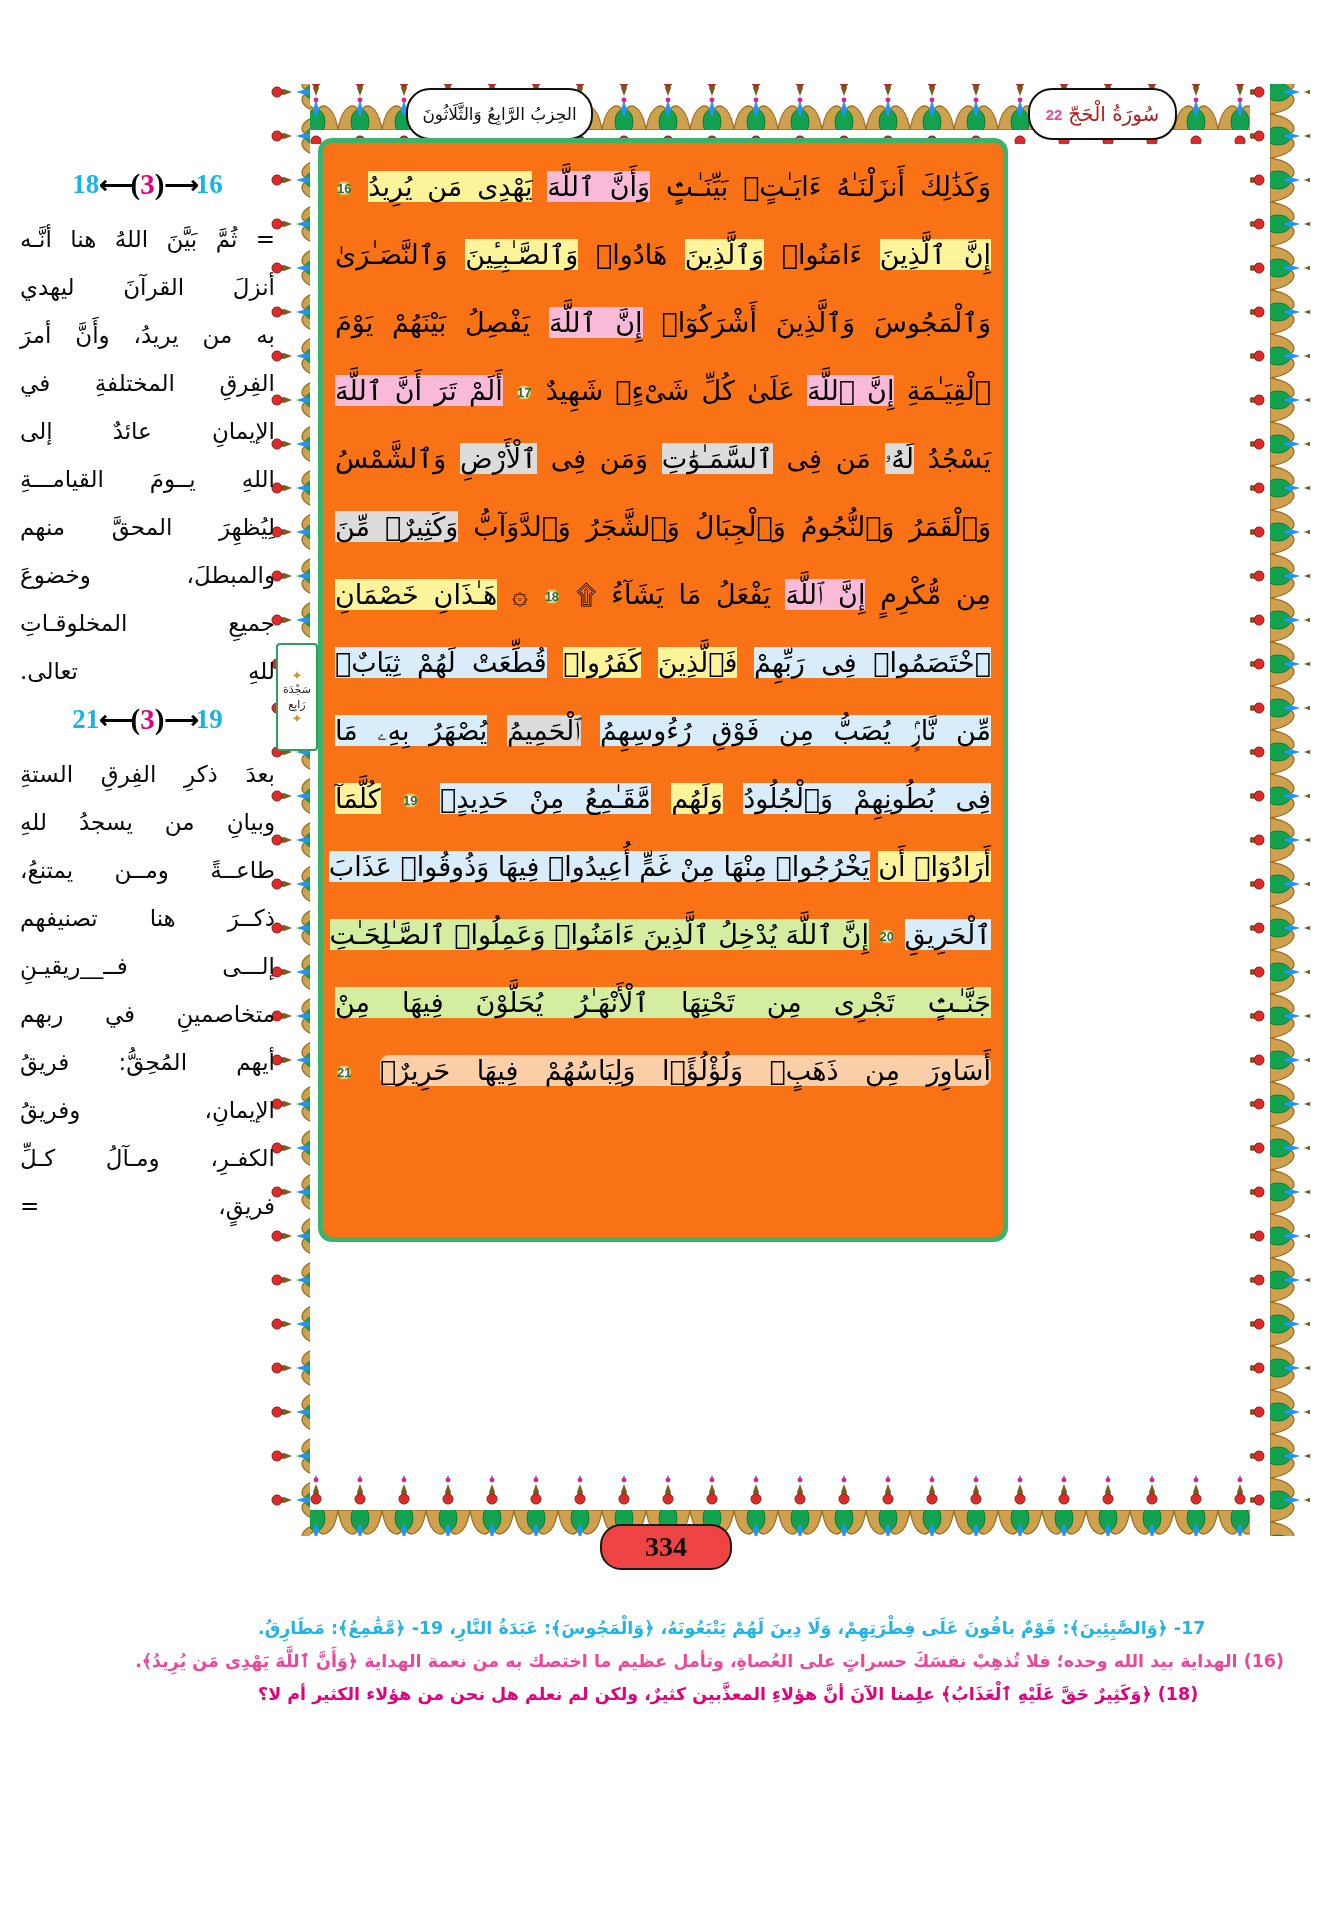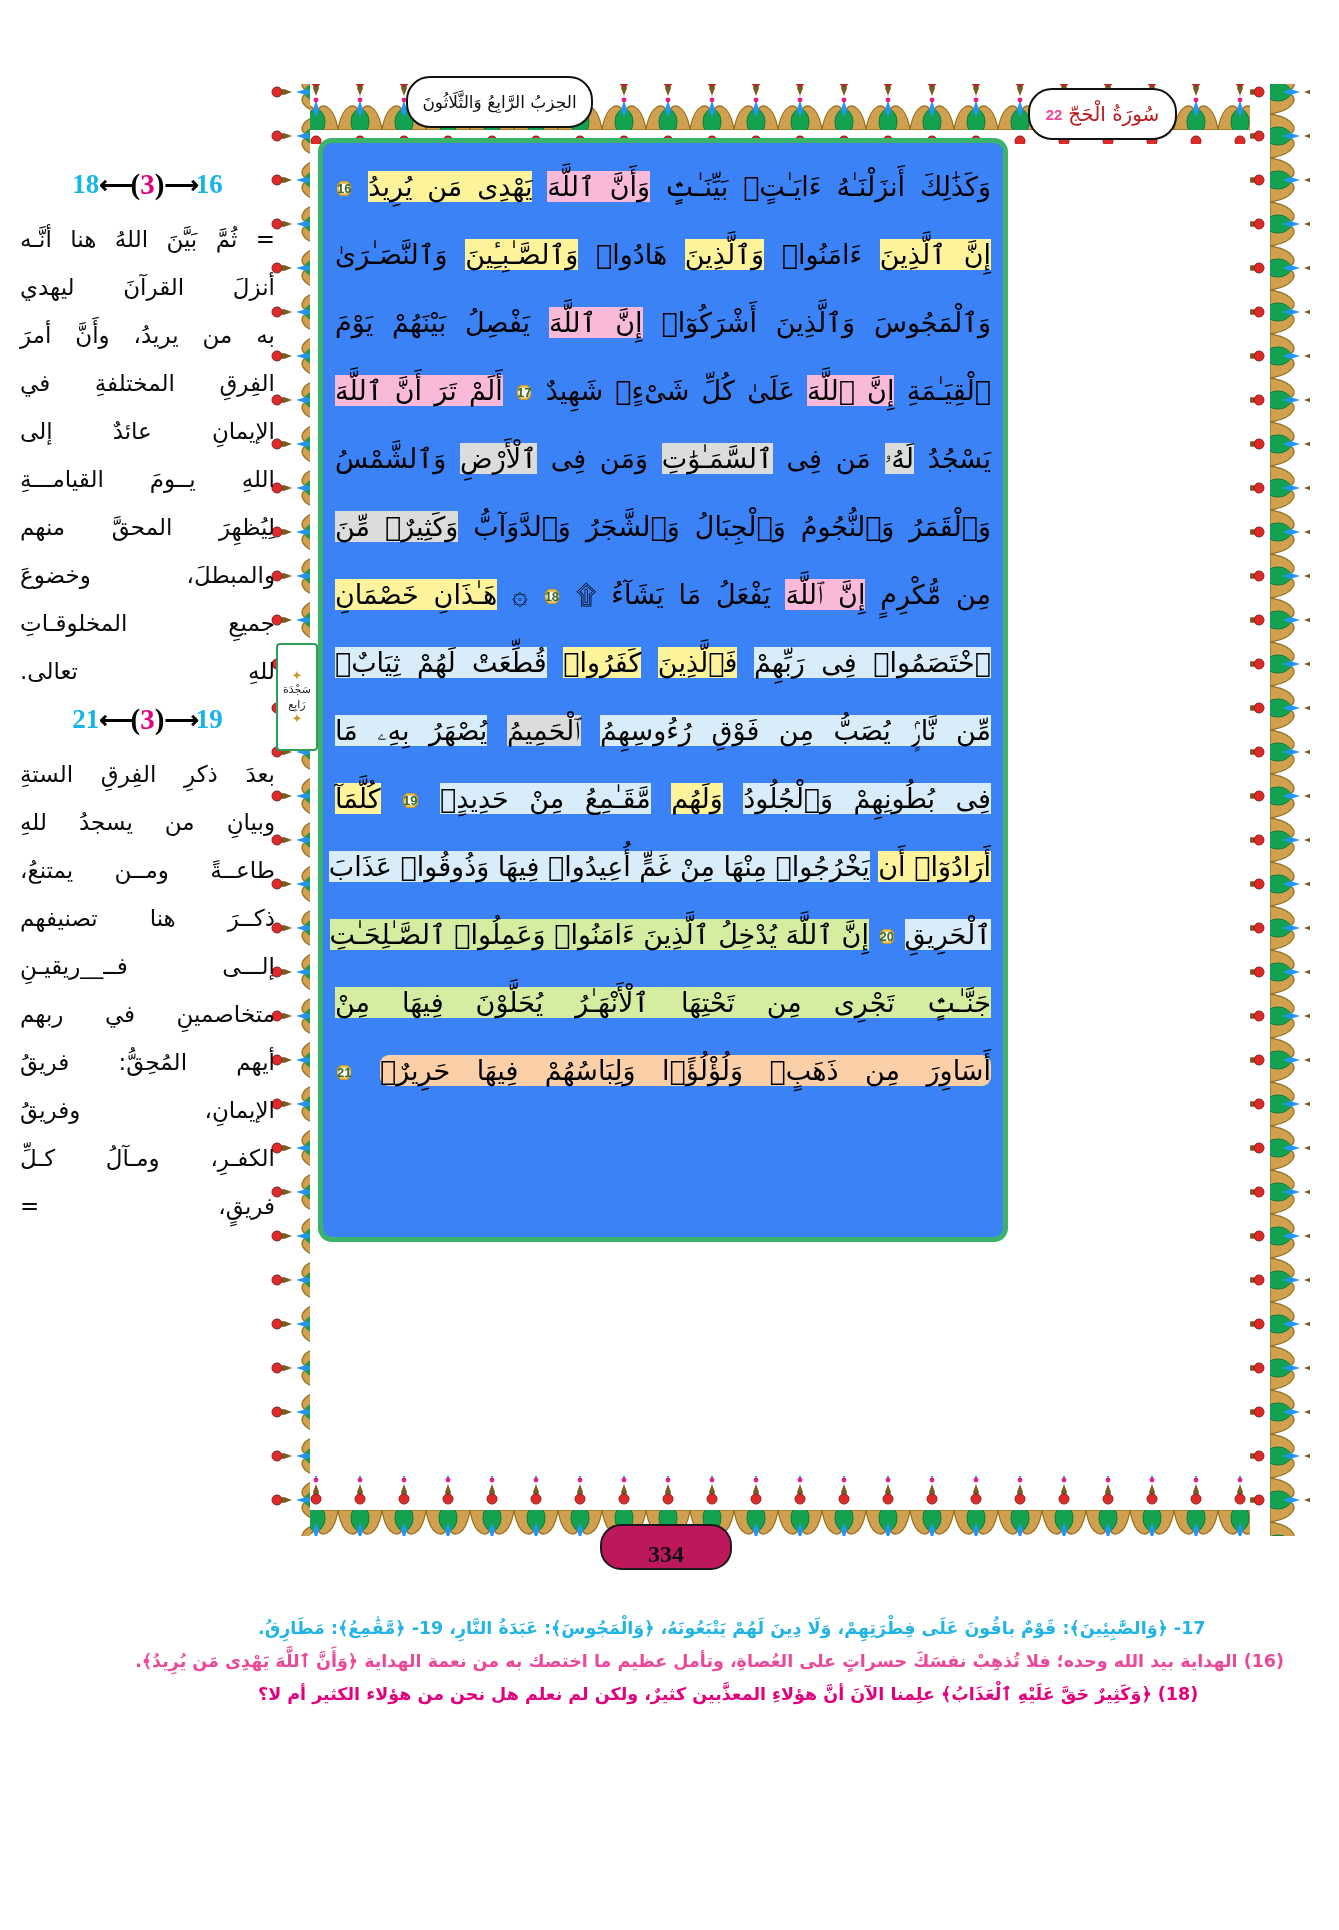--- a/index.html
+++ b/index.html
@@ -5,21 +5,21 @@
   html,body{margin:0;padding:0;background:#ffffff;}
   body{width:1339px;height:1930px;position:relative;overflow:hidden;
        font-family:"DejaVu Sans","Liberation Sans",sans-serif;}
 
   
   #page{position:absolute;left:0;top:0;width:1339px;height:1930px;background:#fff;}
 
   
   #textpanel{
     position:absolute;left:318px;top:138px;width:690px;height:1104px;
-    background:#3b82f6;
+    background:#f97316;
     border:5px solid #3bb36b;
     border-radius:14px;
     box-sizing:border-box;
   }
   #textpanel-inner{position:absolute;inset:0;padding:10px 12px;box-sizing:border-box;}
 
   .aya-line{
     direction:rtl;
     text-align:justify;
     text-align-last:justify;
@@ -81,33 +81,33 @@
     display:flex;flex-direction:column;align-items:center;justify-content:center;
     gap:2px;
   }
   #sajda .sj-orn{font-size:13px;color:#c79a2e;line-height:11px;}
   #sajda .sj-t{font-size:11px;color:#1b1b1b;writing-mode:horizontal-tb;
     font-family:"DejaVu Sans",sans-serif;line-height:13px;}
 
   
   #pagenum{
     position:absolute;left:600px;top:1524px;width:128px;height:42px;
-    border:2px solid #1b1b1b;border-radius:21px;background:#be185d;
-    display:flex;align-items:flex-end;justify-content:center;
-    font-family:"Liberation Serif",serif;font-size:24px;font-weight:bold;color:#111;
+    border:2px solid #1b1b1b;border-radius:21px;background:#ef4444;
+    display:flex;align-items:center;justify-content:center;
+    font-family:"Liberation Serif",serif;font-size:28px;font-weight:bold;color:#111;
   }
 
   
   .cartouche{
     position:absolute;height:48px;border:2px solid #111;border-radius:24px;background:#fff;
     display:flex;align-items:center;justify-content:center;gap:6px;
     font-family:"DejaVu Sans",sans-serif;direction:rtl;
   }
   #cart-surah{left:1028px;top:88px;width:145px;}
-  #cart-juz{left:406px;top:76px;width:183px;justify-content:center;}
+  #cart-juz{left:406px;top:88px;width:183px;justify-content:center;}
   #cart-surah .nm{font-size:20px;color:#b91c1c;}
   #cart-surah .no{font-size:15px;color:#ec4899;font-weight:bold;font-family:Liberation Sans, sans-serif;}
   #cart-juz .nm{font-size:17px;color:#111;}
 
   
   #footnotes{
     position:absolute;left:258px;top:1612px;width:1026px;
     direction:rtl;text-align:left;
   }
   .fn{

